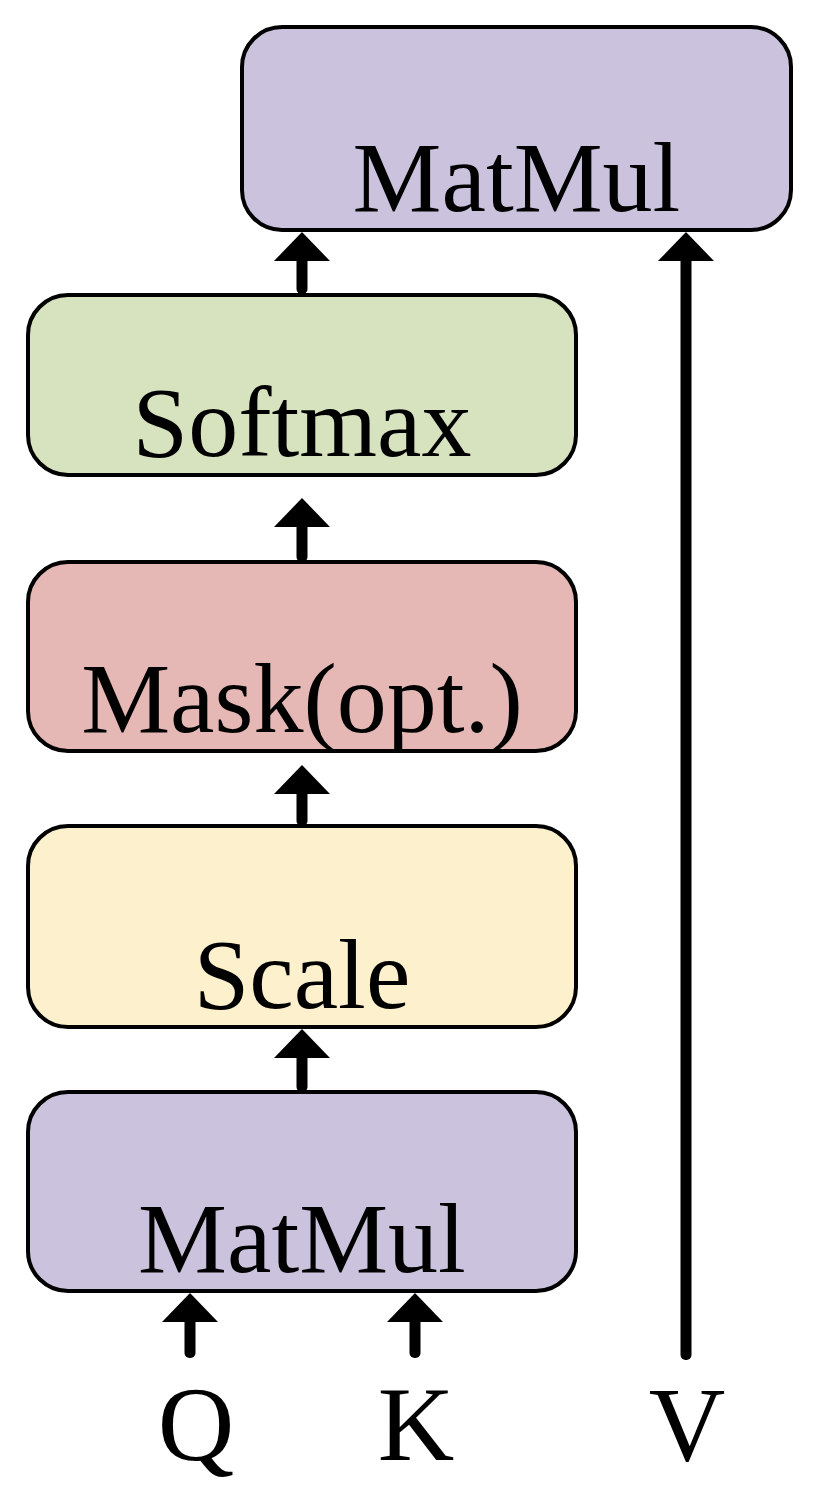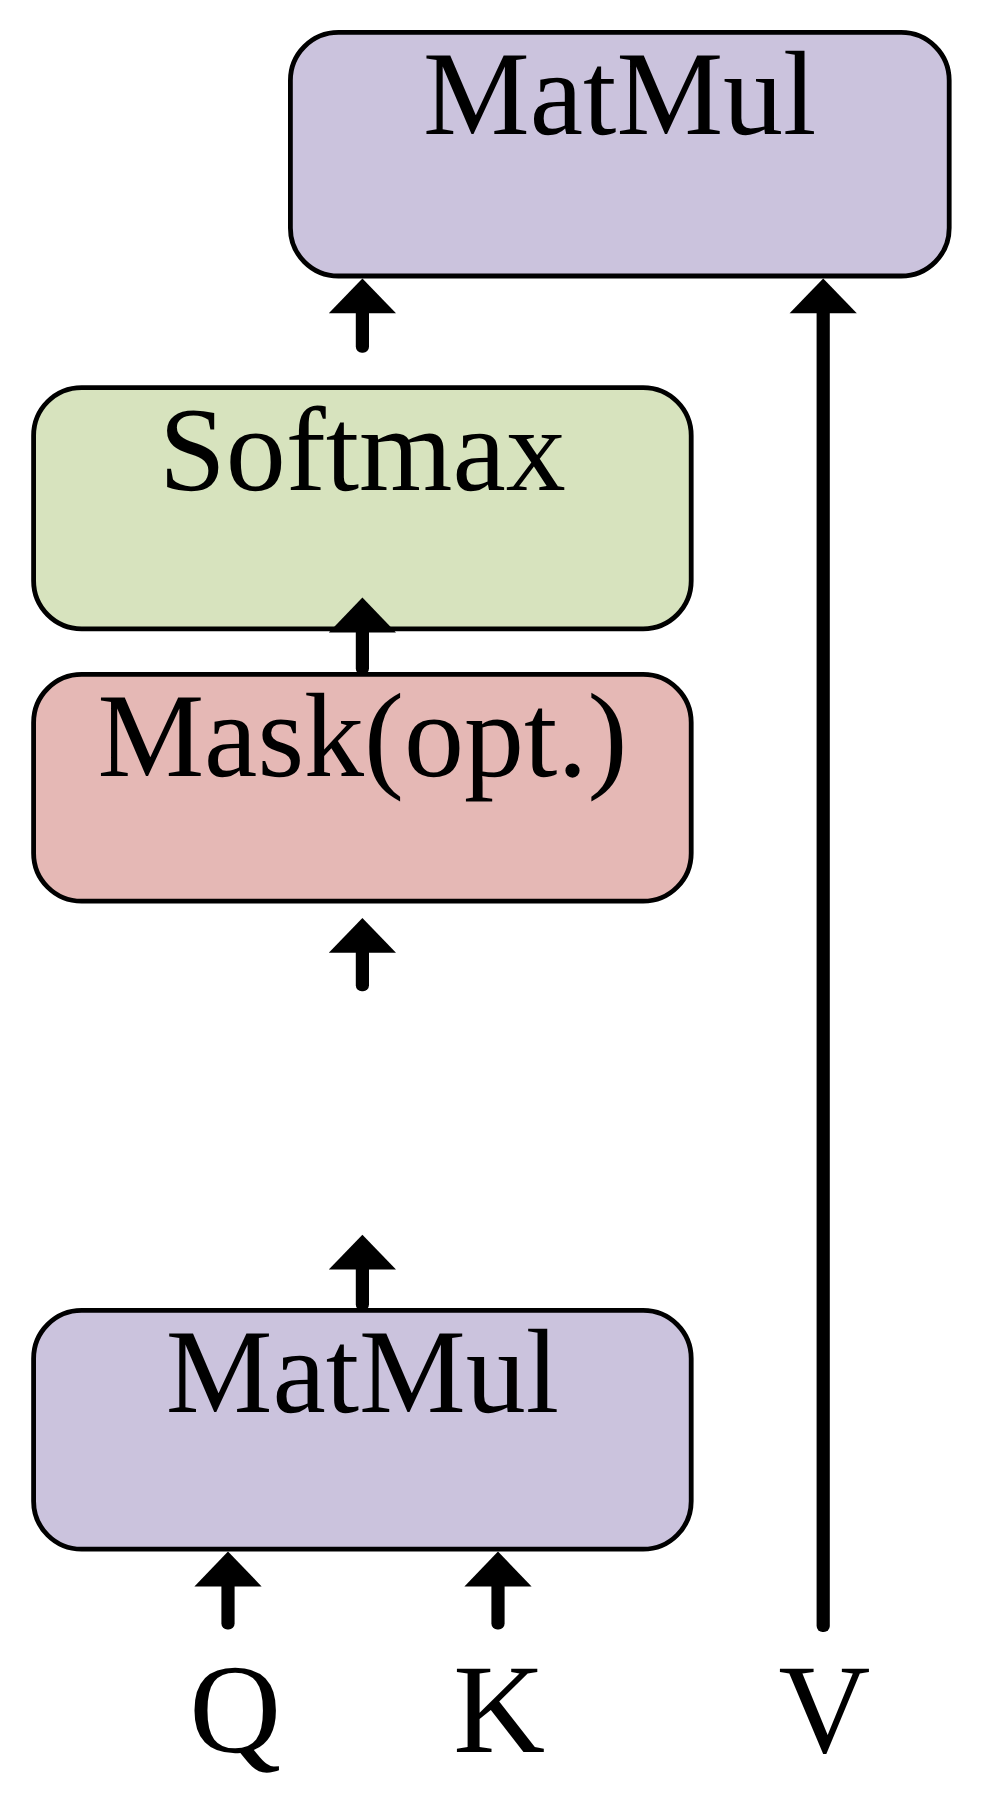--- a/index.html
+++ b/index.html
@@ -15,29 +15,29 @@
     font-family: "Liberation Serif", "DejaVu Serif", serif;
     overflow: hidden;
   }
   
   .node {
     position: absolute;
     border: 4px solid var(--stroke, #000);
     border-radius: 42px;
     box-sizing: border-box;
     display: flex;
-    align-items: flex-start;
+    align-items: flex-end;
     justify-content: center;
     font-size: 100px;
     color: var(--stroke, #000);
     line-height: 1;
     white-space: nowrap;
   }
   .node-matmul-top   { left: 240px; top: 25px;   width: 553px; height: 207px; background: var(--node-matmul); }
-  .node-softmax      { left: 26px;  top: 293px;  width: 552px; height: 205px; background: var(--node-softmax); margin-top: 28px; }
+  .node-softmax      { left: 26px;  top: 293px;  width: 552px; height: 184px; background: var(--node-softmax); }
   .node-mask         { left: 26px;  top: 560px;  width: 552px; height: 193px; background: var(--node-mask); }
   .node-scale        { left: 26px;  top: 824px;  width: 552px; height: 205px; background: var(--node-scale); }
   .node-matmul-bottom{ left: 26px;  top: 1090px; width: 552px; height: 203px; background: var(--node-matmul); }
 
   
   .arrow { position: absolute; }
   .arrow .head {
     position: absolute;
     left: 50%;
     transform: translateX(-50%);
@@ -91,20 +91,23 @@
   </div>
 
   <div class="node node-softmax">
     <span>Softmax</span>
   </div>
 
   <div class="node node-mask">
     <span>Mask(opt.)</span>
   </div>
 
+  <div class="node node-scale">
+    <span>Scale</span>
+  </div>
 
   <div class="node node-matmul-bottom">
     <span>MatMul</span>
   </div>
 
   <div class="arrow arrow-softmax-to-matmul">
     <div class="head"></div>
     <div class="stem"></div>
   </div>
 

